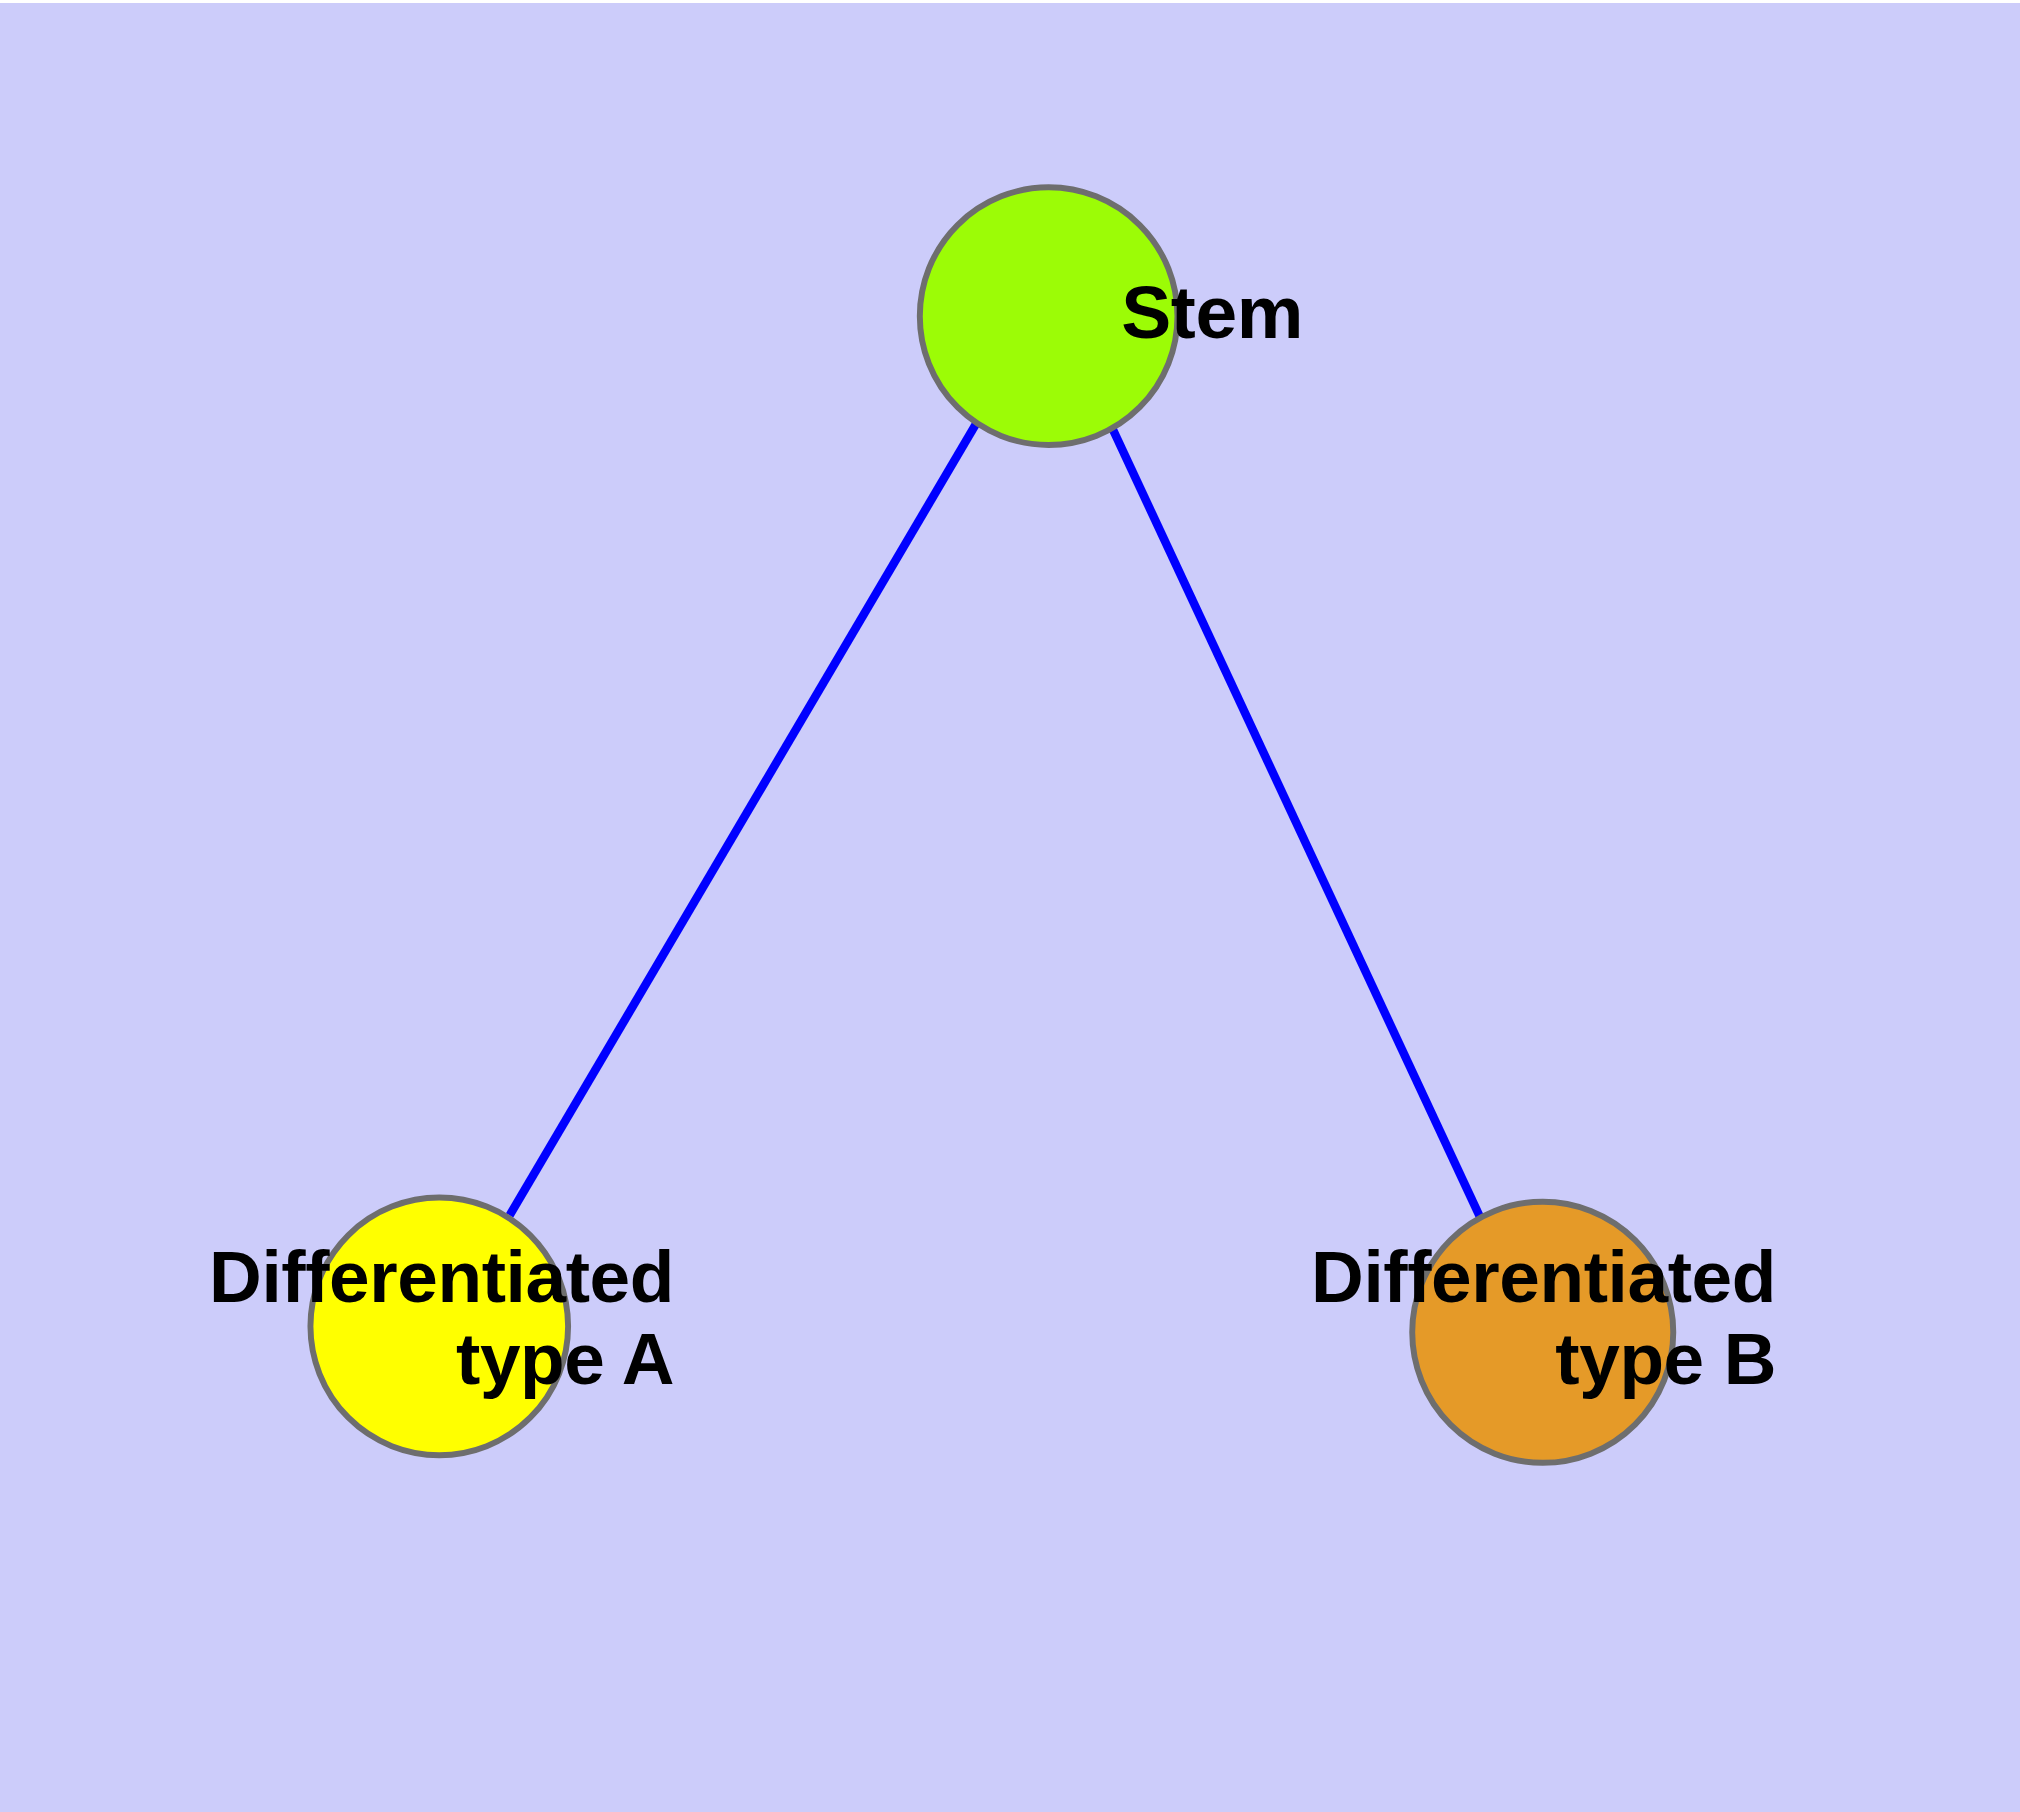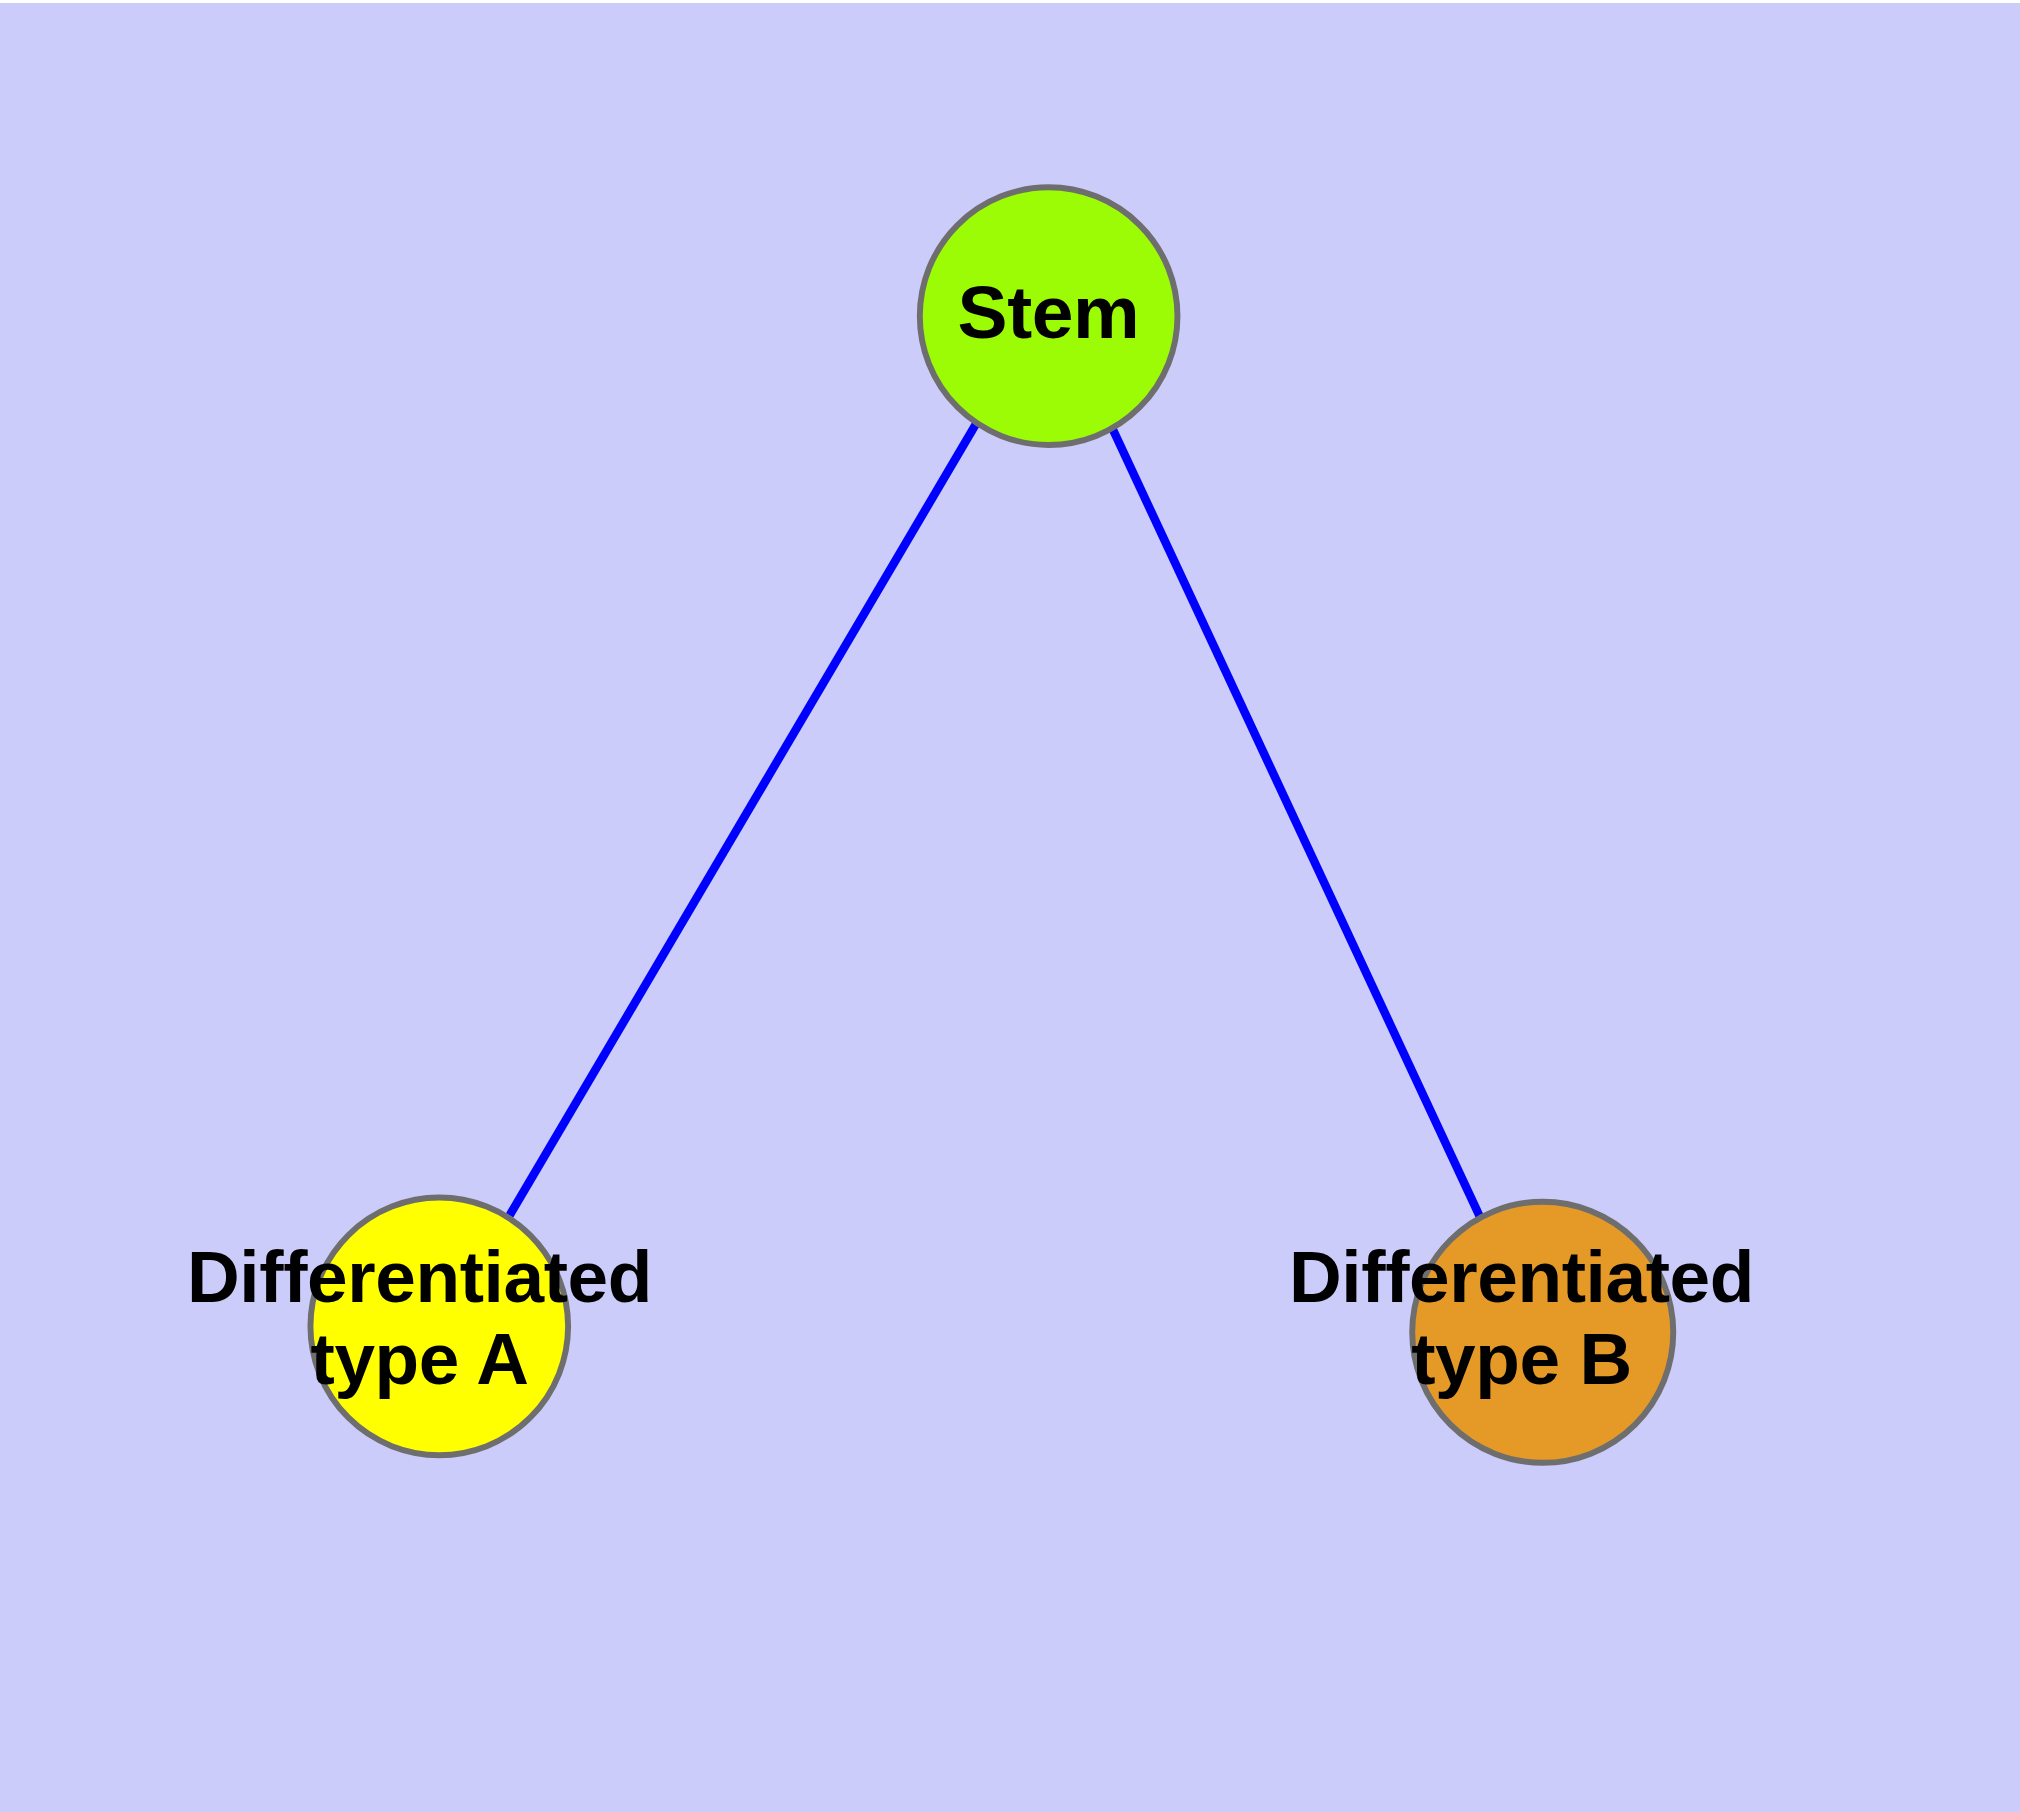--- a/index.html
+++ b/index.html
@@ -27,21 +27,21 @@
     position: absolute;
     left: 0;
     top: 0;
     width: 2021px;
     height: 1812px;
   }
   .node-label {
     position: absolute;
     font-weight: bold;
     color: #000000;
-    text-align: center;
+    text-align: right;
     line-height: 1.12;
     white-space: pre;
     pointer-events: none;
     letter-spacing: -0.4px;
   }
   #label-stem {
     font-size: 75px;
     left: 794px;
     top: 270px;
     width: 509px;

